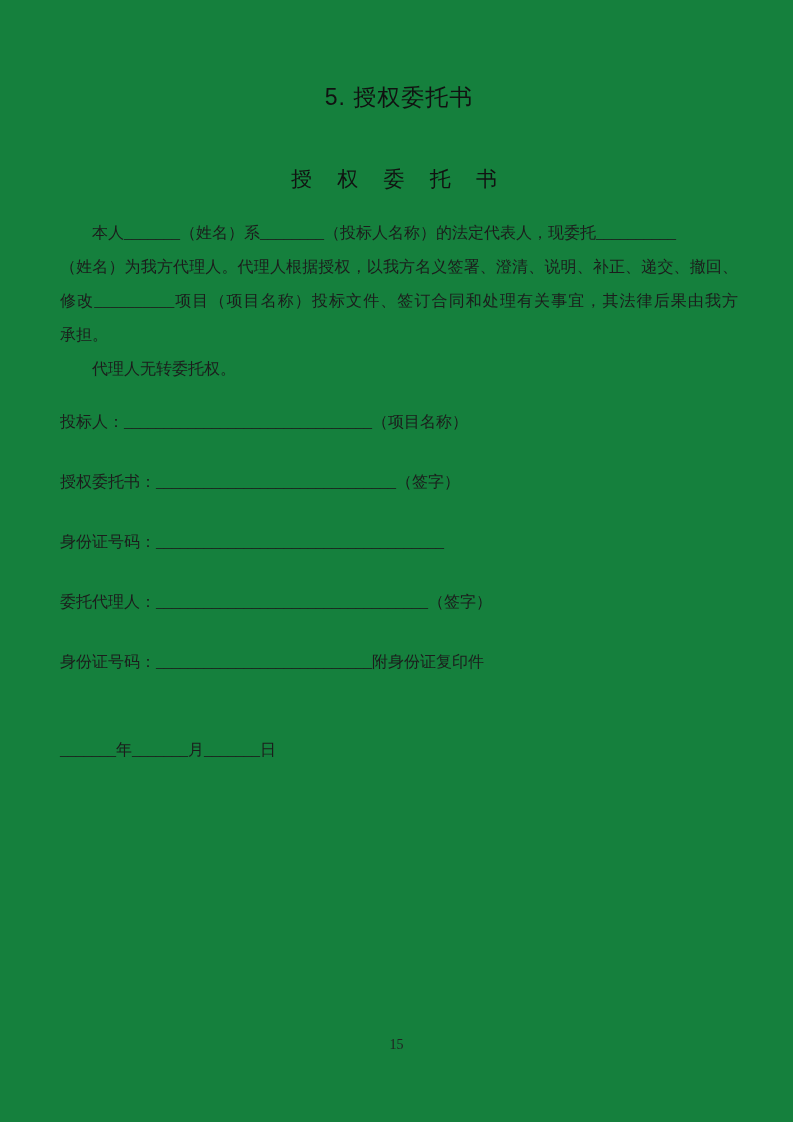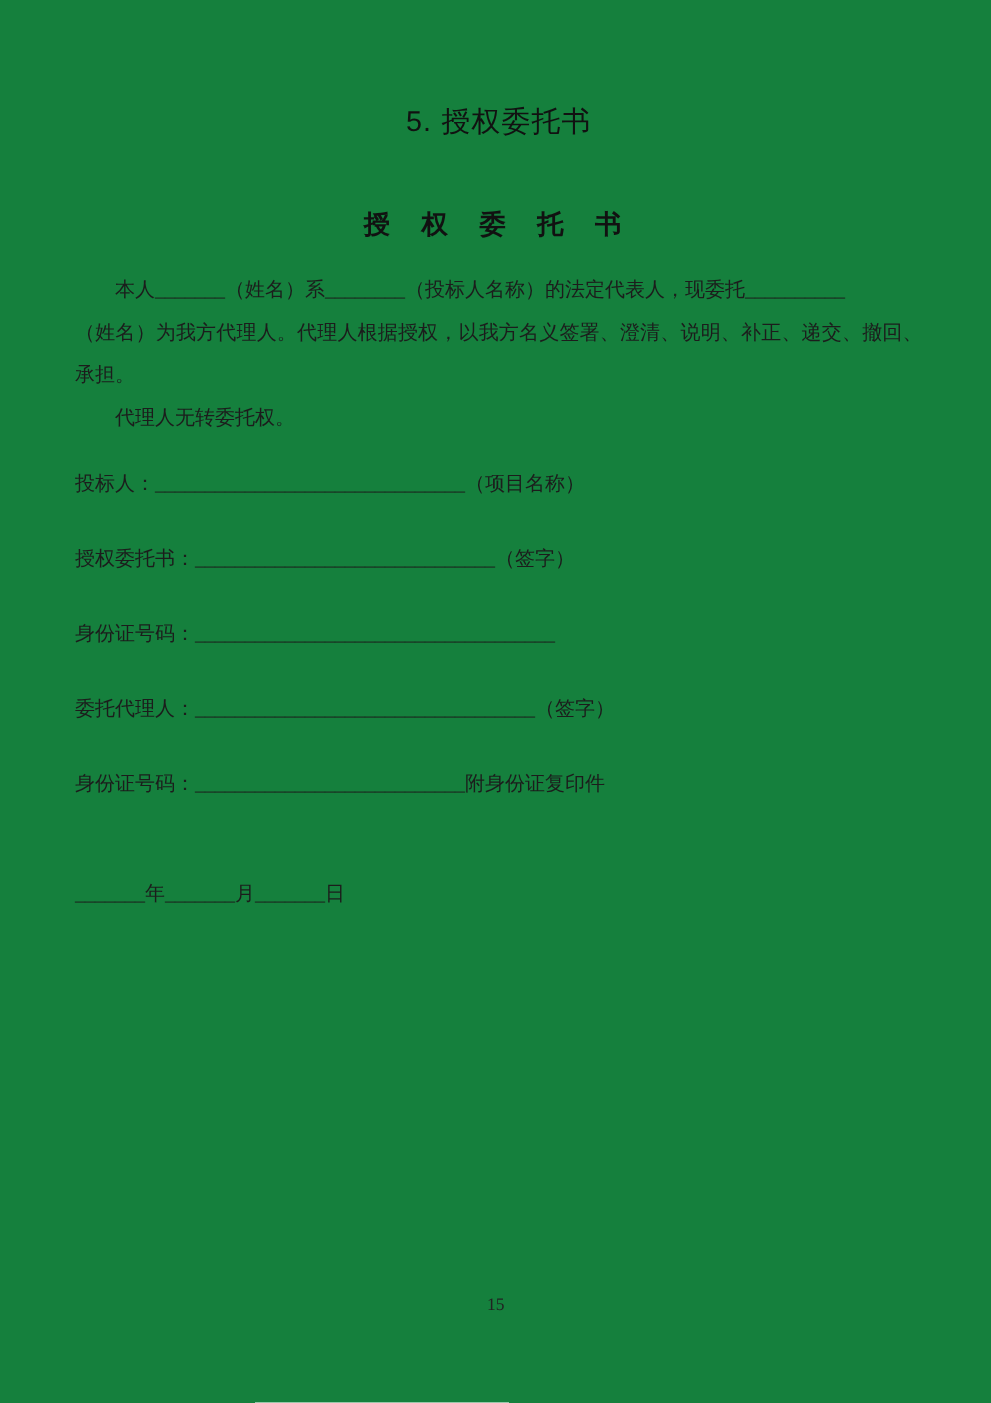--- a/index.html
+++ b/index.html
@@ -26,21 +26,21 @@
     font-weight: 500;
     font-size: 23px;
     line-height: 30px;
     letter-spacing: 1px;
     color: #111111;
   }
   .doc-title {
     margin: 52px 0 0 0;
     text-align: center;
     font-size: 21px;
-    font-weight: bold;
+    font-weight: normal;
     line-height: 30px;
     letter-spacing: 10px;
     color: #111111;
   }
   .body-text {
     margin-top: 22px;
     font-size: 16px;
     line-height: 34px;
   }
   .para-line {
@@ -90,20 +90,21 @@
 
 <div class="page">
 
   <h1 class="section-title">5. 授权委托书</h1>
 
   <h2 class="doc-title">授 权 委 托 书</h2>
 
   <div class="body-text">
     <div class="para-line indent">本人_______（姓名）系________（投标人名称）的法定代表人，现委托__________</div>
     <div class="para-line fill">（姓名）为我方代理人。代理人根据授权，以我方名义签署、澄清、说明、补正、递交、撤回、</div>
+    <div class="para-line fill">修改__________项目（项目名称）投标文件、签订合同和处理有关事宜，其法律后果由我方</div>
     <div class="para-line">承担。</div>
   </div>
 
   <div class="note-line indent">代理人无转委托权。</div>
 
   <div class="fields">
 
     <div class="field-row">
       <span>投标人：</span><span class="field-blank">_______________________________</span><span>（项目名称）</span>
     </div>

